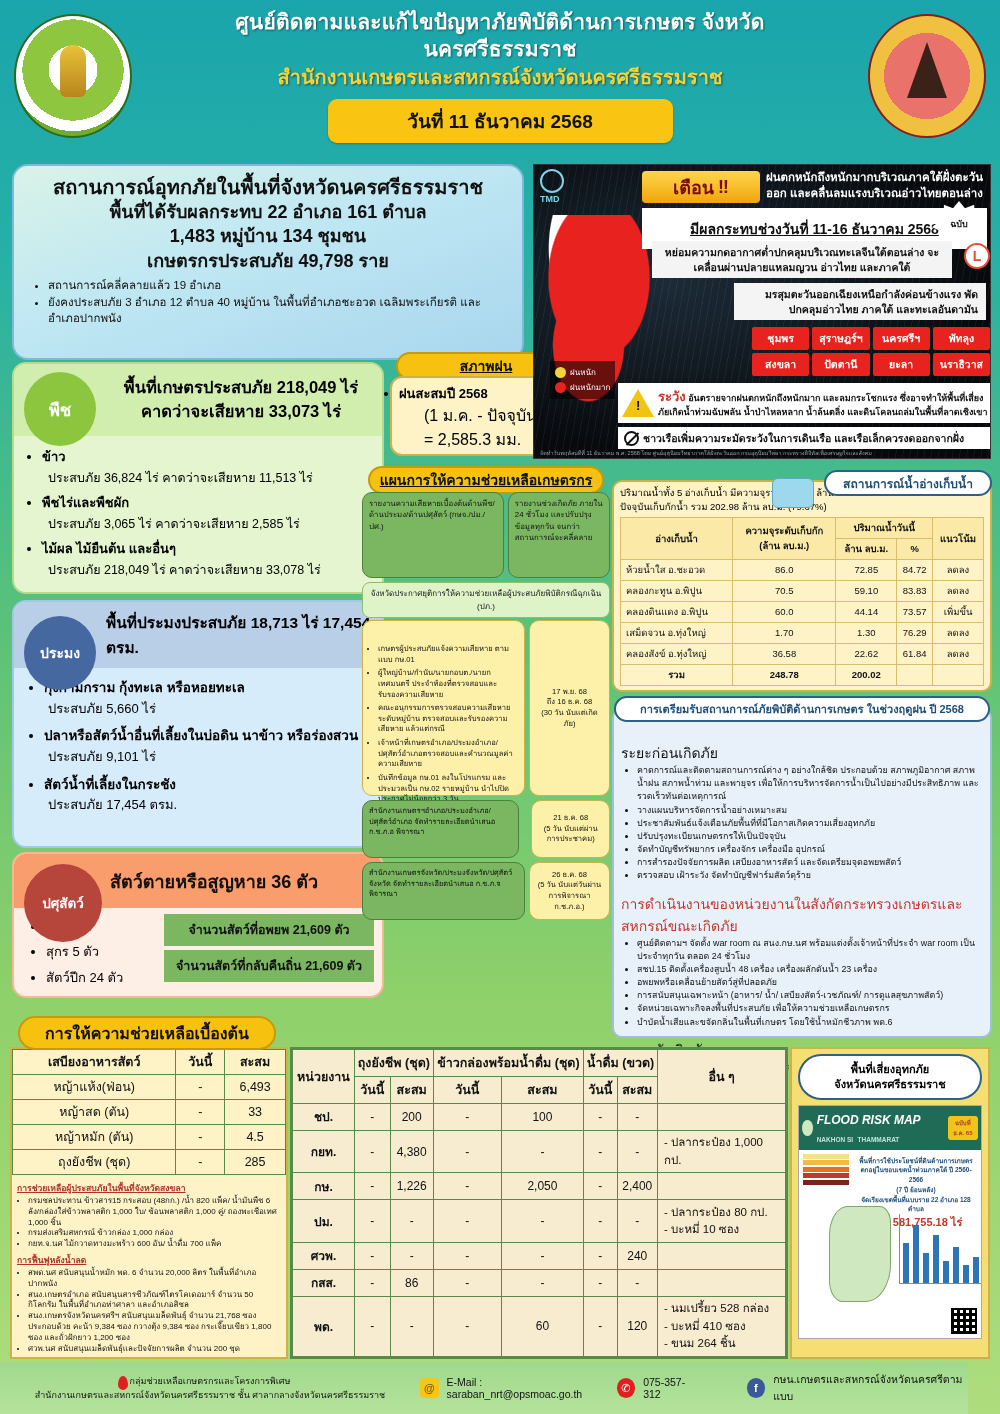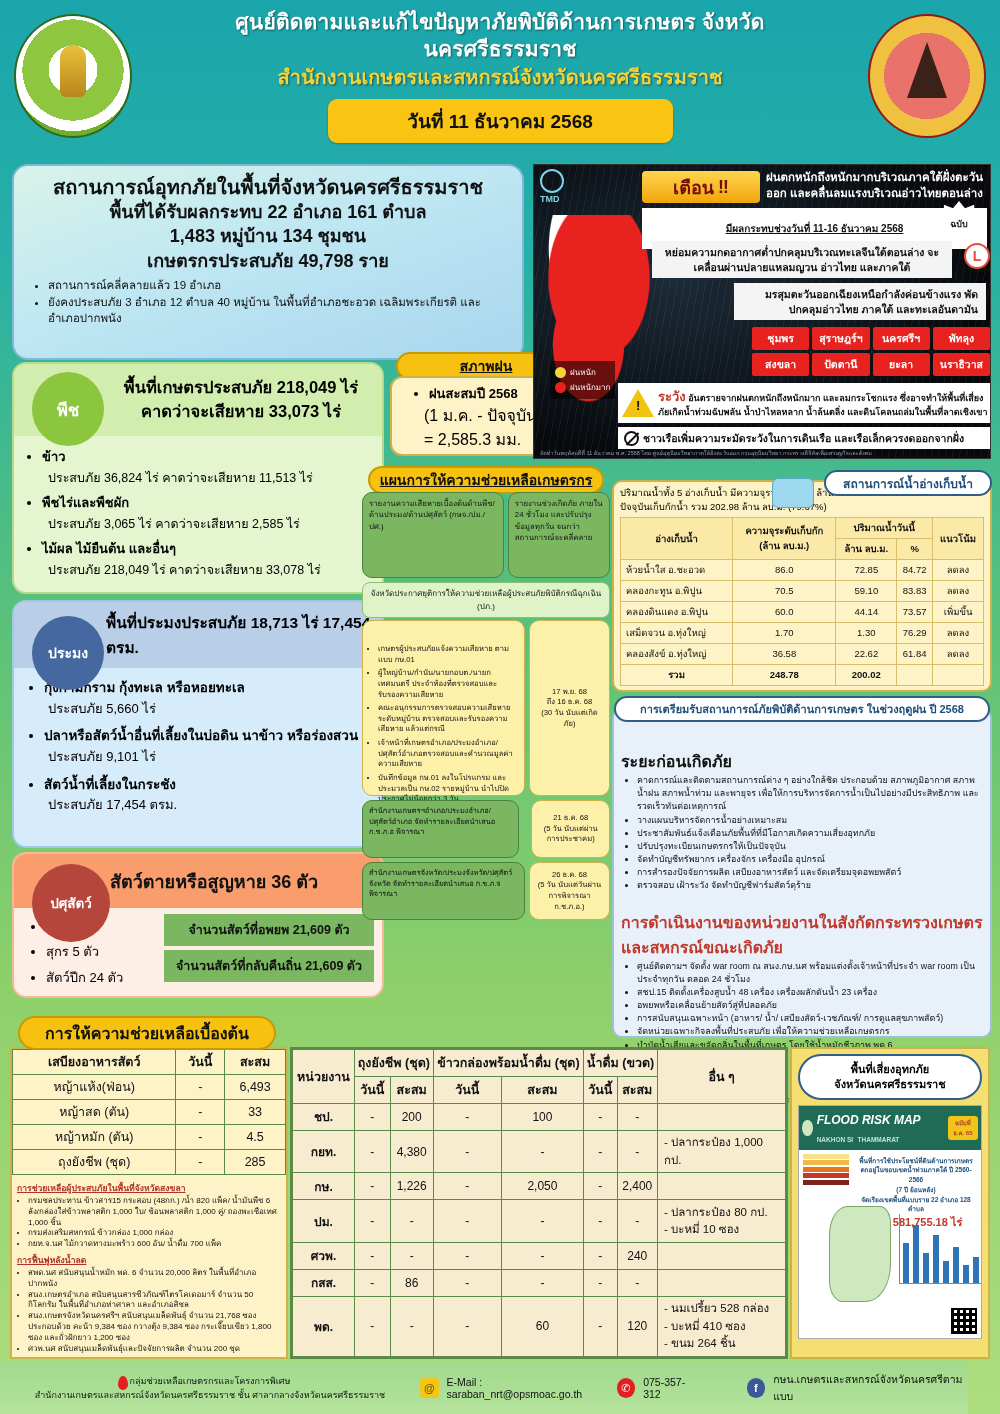--- a/index.html
+++ b/index.html
@@ -88,21 +88,21 @@
   #crops {
     left: 12px; top: 362px; width: 372px; height: 232px;
     background: #e4f5cf; border: 2px solid #b7d98c; border-radius: 14px;
   }
   #crops .band {
     height: 72px; background:#d2eeae; border-radius: 12px 12px 0 0;
     display:flex; align-items:center; padding-left: 86px;
   }
   #crops .band .hdr { font-size:16.5px; font-weight:bold; text-align:center; line-height:1.45; width:100%; }
   .badge-oval {
-    position:absolute; left:18px; top:8px; width:72px; height:74px;
+    position:absolute; left:10px; top:8px; width:72px; height:74px;
     border-radius:50%; display:flex; align-items:center; justify-content:center;
     color:#fff; font-weight:bold; font-size:17px; z-index:3;
   }
   #crops .badge-oval { background:#8cc63f; }
   #crops .body { padding: 8px 10px 4px 8px; }
   #crops ul { margin-left: 20px; }
   #crops li { font-size: 13px; font-weight: bold; margin-top: 2px; }
   #crops .sub { font-size: 12.5px; font-weight: normal; margin: 1px 0 4px 6px; }
 
   
@@ -213,21 +213,21 @@
     background: repeating-linear-gradient(0deg,#000 0 3px,#fff 3px 6px), repeating-linear-gradient(90deg,#000 0 3px,#fff 3px 6px);
     background-blend-mode: multiply; }
 
   
   #rain-tab { left: 396px; top: 352px; width: 180px; height: 28px; border-radius: 14px; font-size: 14px; }
   #rain {
     left: 390px; top: 376px; width: 192px; height: 80px;
     background:#fdf3c7; border: 2px solid #cbb24b; border-radius: 12px;
     padding: 5px 6px;
   }
-  #rain ul { margin-left: 31px; }
+  #rain ul { margin-left: 1px; }
   #rain li { font-size: 13px; font-weight: bold; }
   #rain .sub { font-size: 16px; margin-left: 26px; line-height:1.5; }
 
   #plan-tab { left: 368px; top: 466px; width: 236px; height: 28px; border-radius: 14px; font-size: 14px; }
   #plan {
     left: 362px; top: 492px; width: 248px; height: 124px;
   }
   .gbox {
     background:#7bb661; border:1px solid #4e7f3c; border-radius: 10px;
     color:#111; font-size: 7.8px; line-height:1.45; padding: 5px 6px;
@@ -262,21 +262,21 @@
     border-radius:4px; display:flex; align-items:center; justify-content:center;
     color:#7a0b0b; font-weight:bold; font-size:18px;
   }
   .warn-text {
     position:absolute; left:232px; top:5px; width:218px;
     color:#fff; font-size:11.5px; font-weight:bold; line-height:1.35;
   }
   .impact-bar {
     position:absolute; left:108px; top:43px; width:345px; height:41px;
     background:#ffffff; display:flex; align-items:center; justify-content:center;
-    font-size:10px; font-weight:bold; color:#111; text-decoration:underline;
+    font-size:14px; font-weight:bold; color:#111; text-decoration:underline;
   }
   .burst {
     position:absolute; right:4px; top:36px; width:54px; height:46px;
     background:#ffffff; color:#111; font-size:9px; font-weight:bold;
     display:flex; align-items:center; justify-content:center;
     clip-path: polygon(50% 0%,61% 16%,78% 8%,79% 27%,97% 29%,86% 45%,100% 58%,82% 65%,88% 83%,68% 80%,62% 98%,48% 85%,33% 97%,28% 79%,10% 83%,16% 65%,0% 57%,14% 44%,4% 29%,22% 26%,22% 8%,39% 16%);
   }
   .white-msg {
     position:absolute; background:#f4f4f4; color:#111;
     font-size:10.5px; font-weight:bold; line-height:1.4;
@@ -359,21 +359,21 @@
     left: 614px; top: 696px; width: 376px; height: 26px;
     background:#ffffff; border:2px solid #2d5f8a; border-radius:13px;
     color:#1f4e79; font-weight:bold; font-size:11px;
     display:flex; align-items:center; justify-content:center; z-index:4;
   }
   #prep {
     left: 612px; top: 708px; width: 380px; height: 330px;
     background:#e8f1fa; border:2px solid #9fc0dd; border-radius:10px;
     padding: 22px 7px 4px;
   }
-  #prep .sect { font-size: 16px; font-weight:bold; color:#111; margin-top:17px; }
+  #prep .sect { font-size: 14px; font-weight:normal; color:#111; margin-top:10px; }
   #prep .sect.red { color:#c0392b; }
   #prep ul { margin: 0 0 2px 16px; }
   #prep li { font-size: 8.9px; line-height: 1.48; color:#111; }
 
   
   #footer {
     left: 0; bottom: 0; width: 968px; height: 52px;
     background: linear-gradient(180deg,#9fd98c,#b6e39c);
     display:flex; align-items:center;
   }

